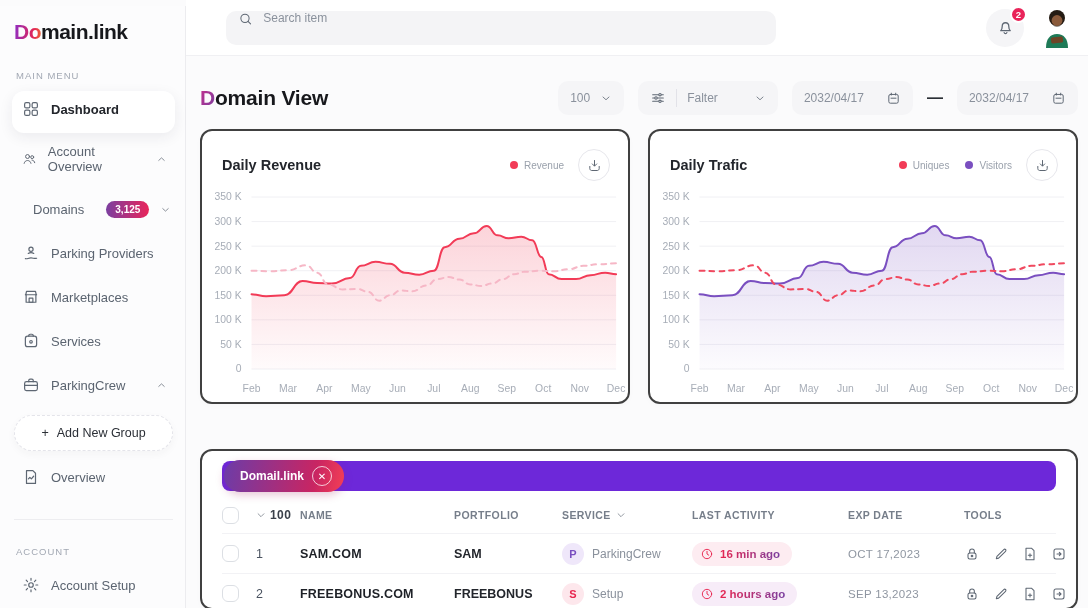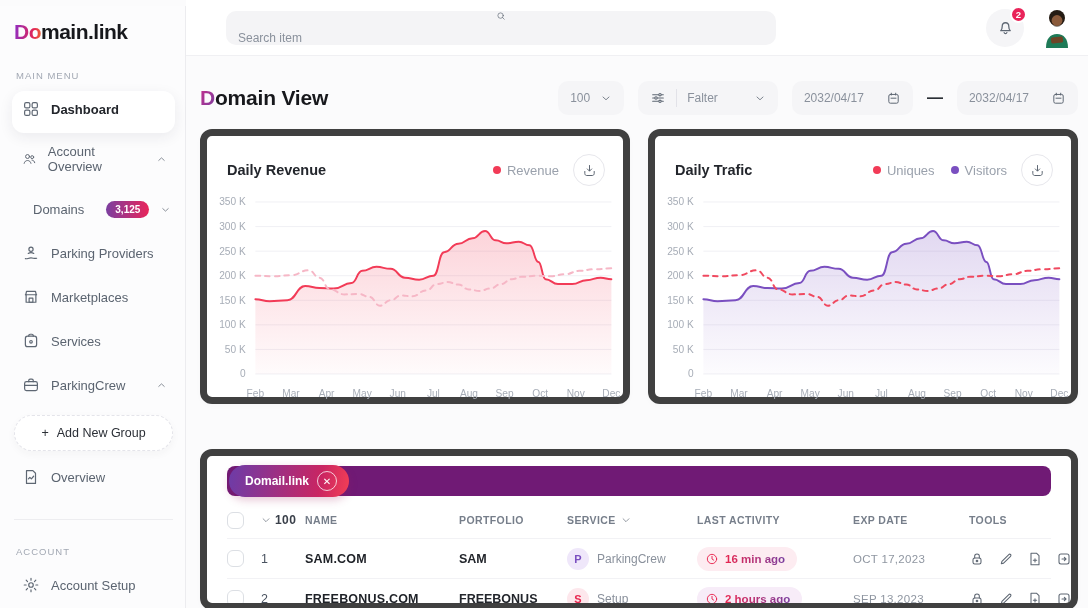--- a/index.html
+++ b/index.html
@@ -24,22 +24,22 @@
   .badge-grad { background:linear-gradient(90deg,#7B3FA0,#E9245A); }
   .chev { flex:none; }
   .add-group { display:flex; align-items:center; justify-content:center; gap:8px; margin:6px 2px 8px 2px;
     background:#fff; border:1px dashed #E4E4EA; border-radius:18px; padding:10px 0; font-size:12.5px;
     color:#2B2F36; box-shadow:0 3px 8px rgba(40,40,60,.04); cursor:pointer; }
   .side-divider { height:1px; background:#EDEDF0; margin:18px 2px 0 2px; }
   
   .main { margin-left:186px; }
   .topbar { height:56px; background:#fff; border-bottom:1px solid #F0F0F3; display:flex;
     align-items:center; padding:0 14px 0 40px; }
-  .search { display:flex; align-items:center; gap:10px; width:550px; height:34px; background:#F4F4F6;
-    border-radius:10px; padding:0 12px;flex-direction:column; }
+  .search { display:flex; align-items:flex-start; gap:10px; width:550px; height:34px; background:#F4F4F6;
+    border-radius:10px; padding:0 12px; }
   .search input { border:none; outline:none; background:transparent; font-size:12px; color:#5B6470;
     width:100%; font-family:"Liberation Sans", sans-serif; }
   .search input::placeholder { color:#8A919C; }
   .bell-wrap { margin-left:auto; position:relative; width:38px; height:38px; background:#F5F5F7;
     border-radius:50%; display:flex; align-items:center; justify-content:center; cursor:pointer; }
   .bell-badge { position:absolute; top:-3px; right:-3px; min-width:17px; height:17px; background:#E9245A;
     color:#fff; border:2px solid #fff; border-radius:9px; font-size:9.5px; font-weight:bold;
     display:flex; align-items:center; justify-content:center; padding:0 3px; }
   .avatar { width:34px; height:40px; margin-left:16px; cursor:pointer; }
   
@@ -48,33 +48,33 @@
   .page-title { font-size:21px; font-weight:bold; color:#17181C; letter-spacing:-0.2px; }
   .page-title .grad { background:linear-gradient(120deg,#C62E8C 0%,#7B3FA0 100%);
     -webkit-background-clip:text; background-clip:text; color:transparent; }
   .controls { margin-left:auto; display:flex; align-items:center; gap:14px; }
   .pill { display:flex; align-items:center; background:#F5F5F7; border-radius:10px; height:34px;
     padding:0 12px; font-size:12px; color:#8A919C; cursor:pointer; gap:10px; }
   .pill .divider { width:1px; height:18px; background:#E2E2E8; }
   .range-dash { color:#2B2F36; font-weight:bold; }
   
   .charts-row { display:flex; gap:18px; margin-top:14px; }
-  .card { background:#fff; border:7px solid #404040; border-radius:12px; box-shadow:0 2px 6px rgba(40,40,60,.02); }
+  .card { background:#fff; border:2px solid #404040; border-radius:12px; box-shadow:0 2px 6px rgba(40,40,60,.02); }
   .chart-card { flex:1; height:275px; padding:0 0 6px 0; }
   .chart-head { display:flex; align-items:center; padding:18px 18px 6px 20px; }
   .chart-title { font-size:14.5px; font-weight:bold; color:#23262C; }
-  .legend { margin-left:auto; display:flex; align-items:flex-start; gap:16px; font-size:13px; color:#9AA1AC; }
+  .legend { margin-left:auto; display:flex; align-items:flex-start; gap:16px; font-size:10px; color:#9AA1AC; }
   .legend-item { display:flex; align-items:center; gap:6px; }
   .legend-dot { width:8px; height:8px; border-radius:50%; display:inline-block; }
   .dl-btn { width:32px; height:32px; border:1px solid #E7E7EC; border-radius:50%; background:#fff;
     display:flex; align-items:center; justify-content:center; margin-left:14px; cursor:pointer; }
   svg.chart { display:block; width:100%; height:212px; font-family:"Liberation Sans",sans-serif; }
   
   .table-card { margin-top:45px; height:161px; padding:10px 20px 0 20px; overflow:hidden; }
-  .filter-bar { height:30px; background:#701a75; border-radius:8px; display:flex; align-items:center; padding:0 2px; }
+  .filter-bar { height:30px; background:#6d28d9; border-radius:8px; display:flex; align-items:center; padding:0 2px; }
   .chip { display:flex; align-items:center; gap:8px; height:32px; padding:0 12px 0 16px; border-radius:16px;
     background:linear-gradient(100deg,#6C3CA8 0%,#C92562 75%,#F43F55 100%); color:#fff; font-size:12px;
     font-weight:bold; cursor:pointer; box-shadow:0 3px 8px rgba(160,30,90,.25); }
   .chip .x { width:20px; height:20px; border:1px solid rgba(255,255,255,.75); border-radius:50%;
     display:flex; align-items:center; justify-content:center; font-size:10px; font-weight:normal; cursor:pointer; }
   .tbl-grid { display:grid; grid-template-columns:34px 44px 154px 108px 130px 156px 116px 1fr; align-items:center; }
   .tbl-head { height:36px; margin-top:6px; font-size:10.5px; font-weight:bold; letter-spacing:.4px; color:#767E8A; }
   .tbl-head .count { display:flex; align-items:center; gap:4px; color:#3A404A; font-size:12px; cursor:pointer; }
   .th { display:flex; align-items:center; gap:5px; }
   .tbl-row { height:40px; border-top:1px solid #F2F2F5; font-size:12.5px; }

